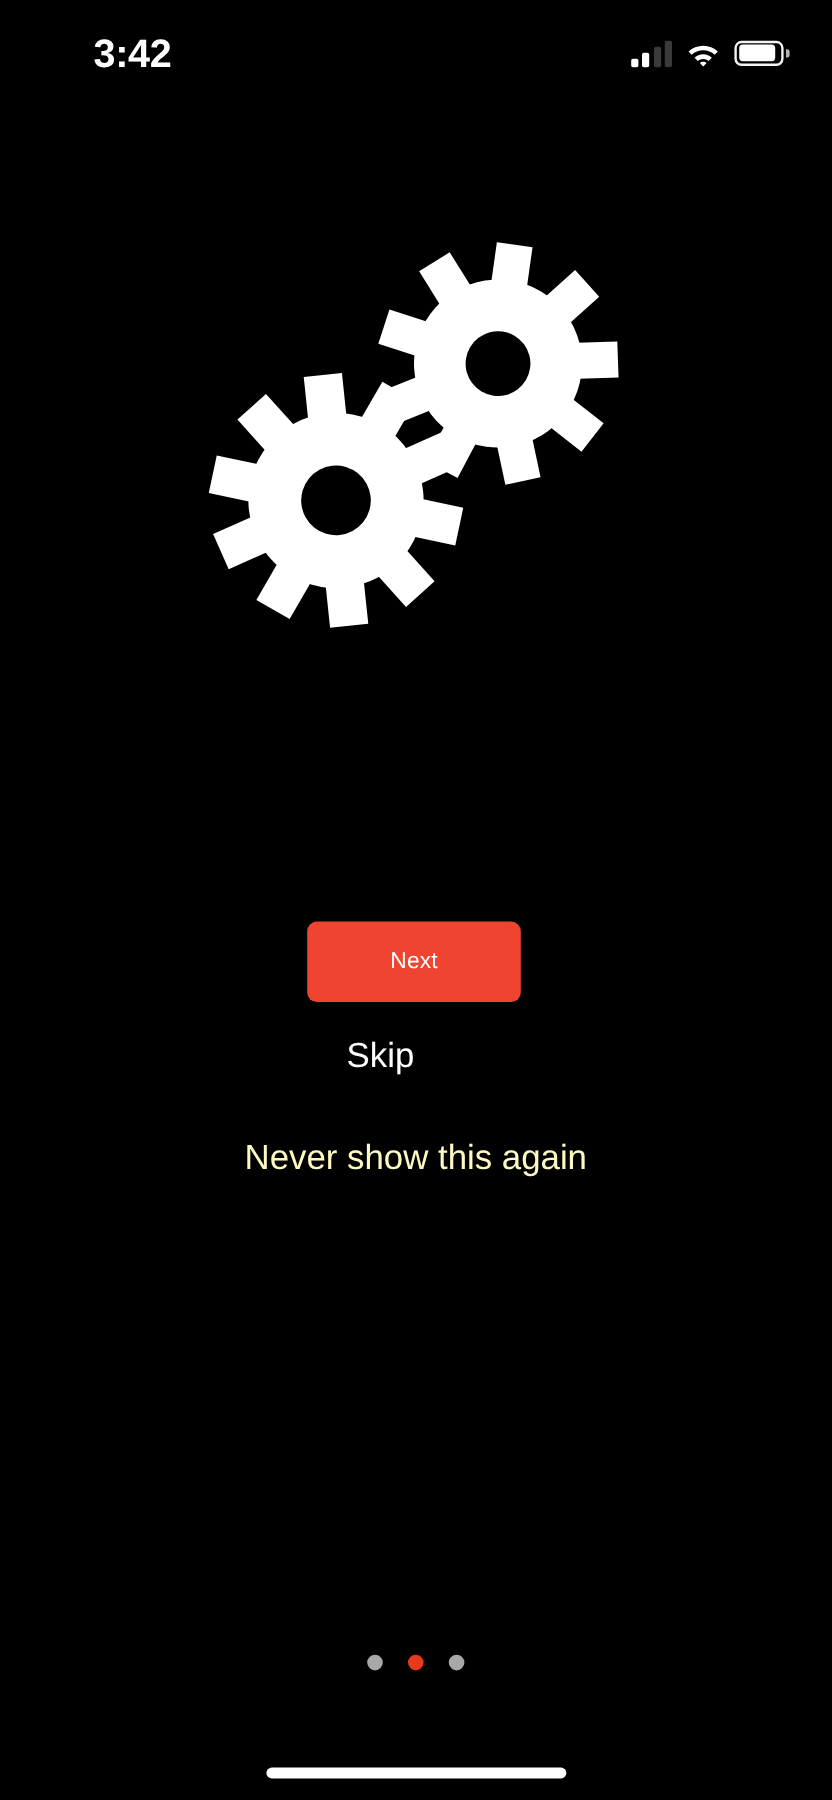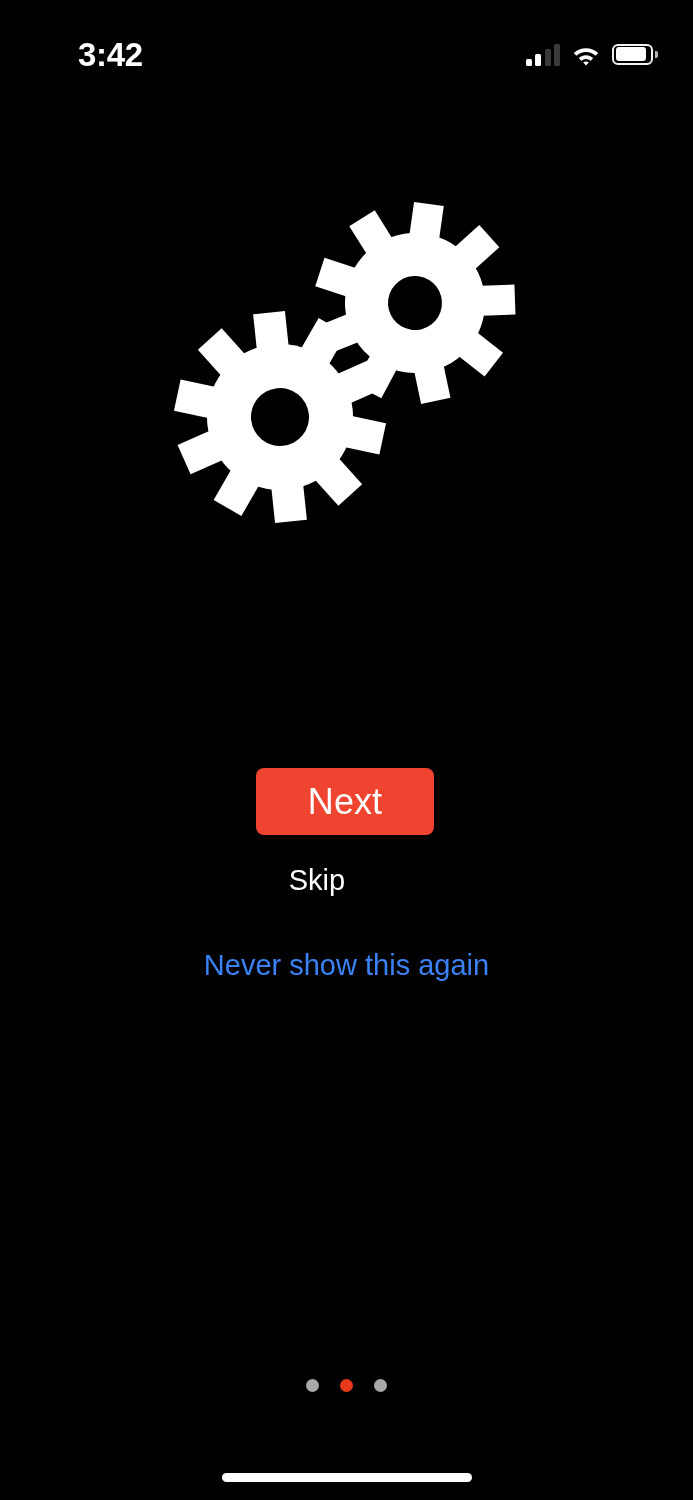--- a/index.html
+++ b/index.html
@@ -22,21 +22,20 @@
     overflow: hidden;
   }
 
   
   #status-bar {
     position: absolute;
     top: 0;
     left: 0;
     width: 693px;
     height: 90px;
-    margin-top: 10px;
   }
   #status-time {
     position: absolute;
     left: 78px;
     top: 27px;
     font-size: 33px;
     font-weight: 600;
     color: #ffffff;
     letter-spacing: -0.3px;
     line-height: 36px;
@@ -128,21 +127,21 @@
     position: absolute;
     left: 256px;
     top: 768px;
     width: 178px;
     height: 67px;
     background: #ee4430;
     border: none;
     border-radius: 8px;
     color: #ffffff;
     font-family: "Liberation Sans", sans-serif;
-    font-size: 36px;
+    font-size: 19px;
     font-weight: 400;
     letter-spacing: 0.1px;
     cursor: pointer;
     padding: 0;
   }
   #skip-button {
     position: absolute;
     left: 0;
     top: 861px;
     width: 634px;
@@ -155,21 +154,21 @@
     background: none;
     border: none;
     font-family: "Liberation Sans", sans-serif;
   }
   #never-button {
     position: absolute;
     left: 0;
     top: 946px;
     width: 693px;
     text-align: center;
-    color: #3b82f6;
+    color: #fef9c3;
     font-size: 29px;
     font-weight: 400;
     line-height: 36px;
     cursor: pointer;
     background: none;
     border: none;
     font-family: "Liberation Sans", sans-serif;
   }
 
   

